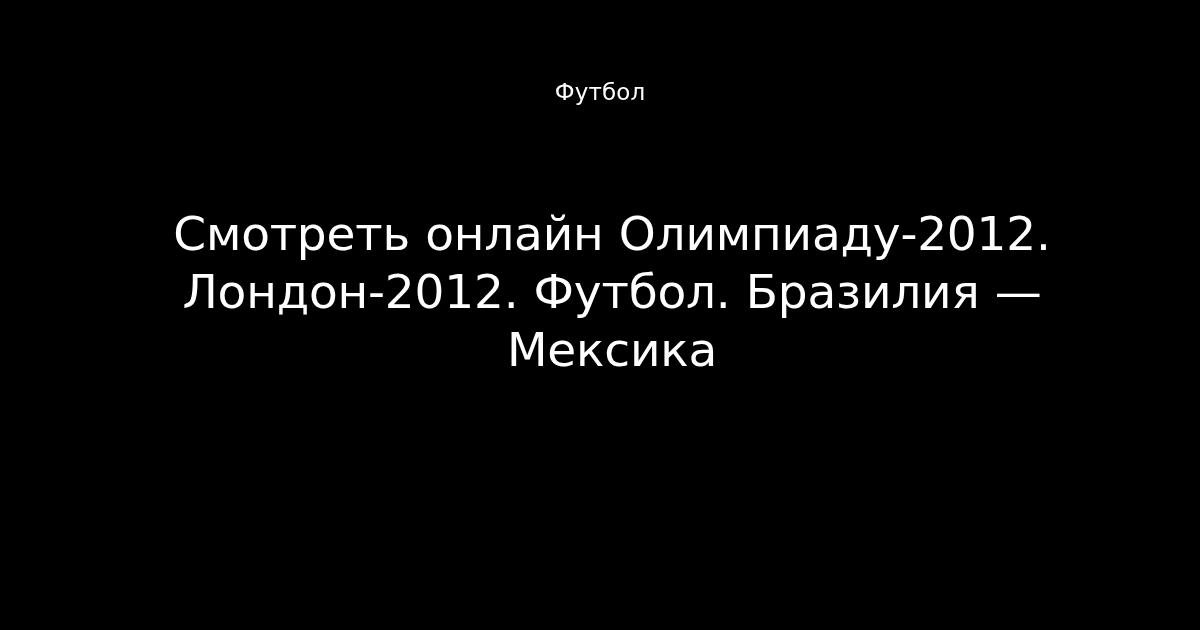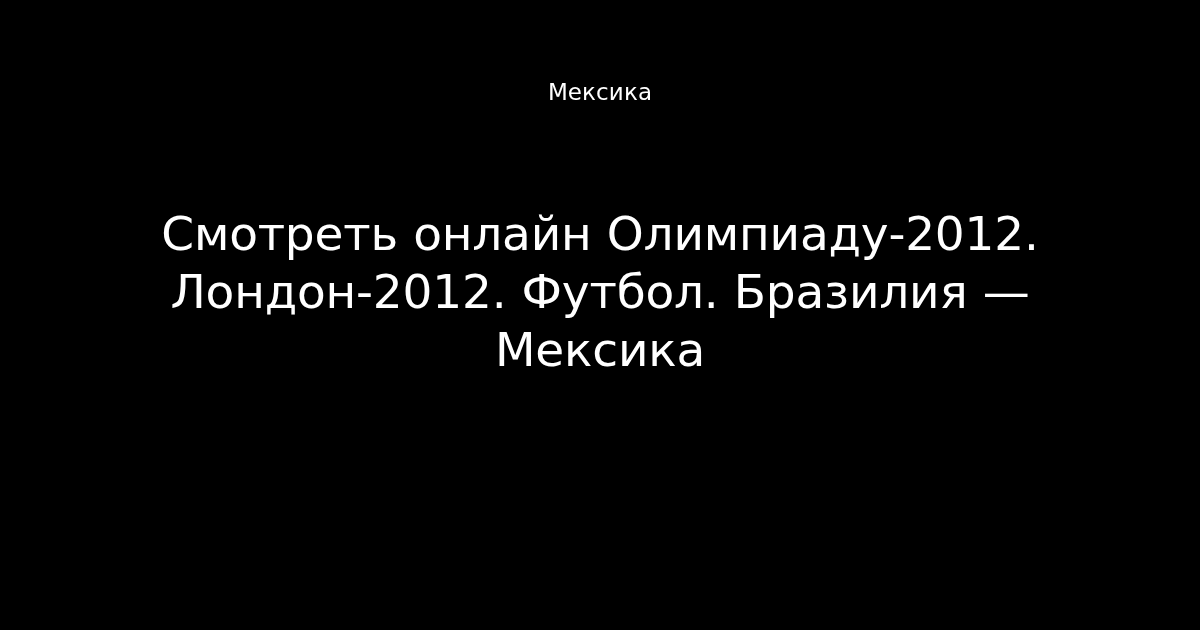--- a/index.html
+++ b/index.html
@@ -46,21 +46,21 @@
     font-size: 23px;
     font-weight: 400;
     line-height: 28px;
     letter-spacing: 0.1px;
     color: #ffffff;
     white-space: nowrap;
   }
 
   .headline-row {
     position: absolute;
-    left: 135px;
+    left: 147px;
     top: 205px;
     width: 930px;
     text-align: center;
   }
 
   .headline {
     margin: 0;
     padding: 0;
     font-family: "DejaVu Sans", "Liberation Sans", sans-serif;
     font-size: 47px;
@@ -71,21 +71,21 @@
     word-spacing: 0.5px;
   }
 </style>
 </head>
 <body>
 
 <div class="card">
   <div class="card-inner">
 
     <div class="category-row">
-      <span class="category-label">Мексика</span>
+      <span class="category-label">Футбол</span>
     </div>
 
     <div class="headline-row">
       <h1 class="headline">Смотреть онлайн Олимпиаду-2012. Лондон-2012. Футбол. Бразилия — Мексика</h1>
     </div>
 
   </div>
 </div>
 
 </body></html>

